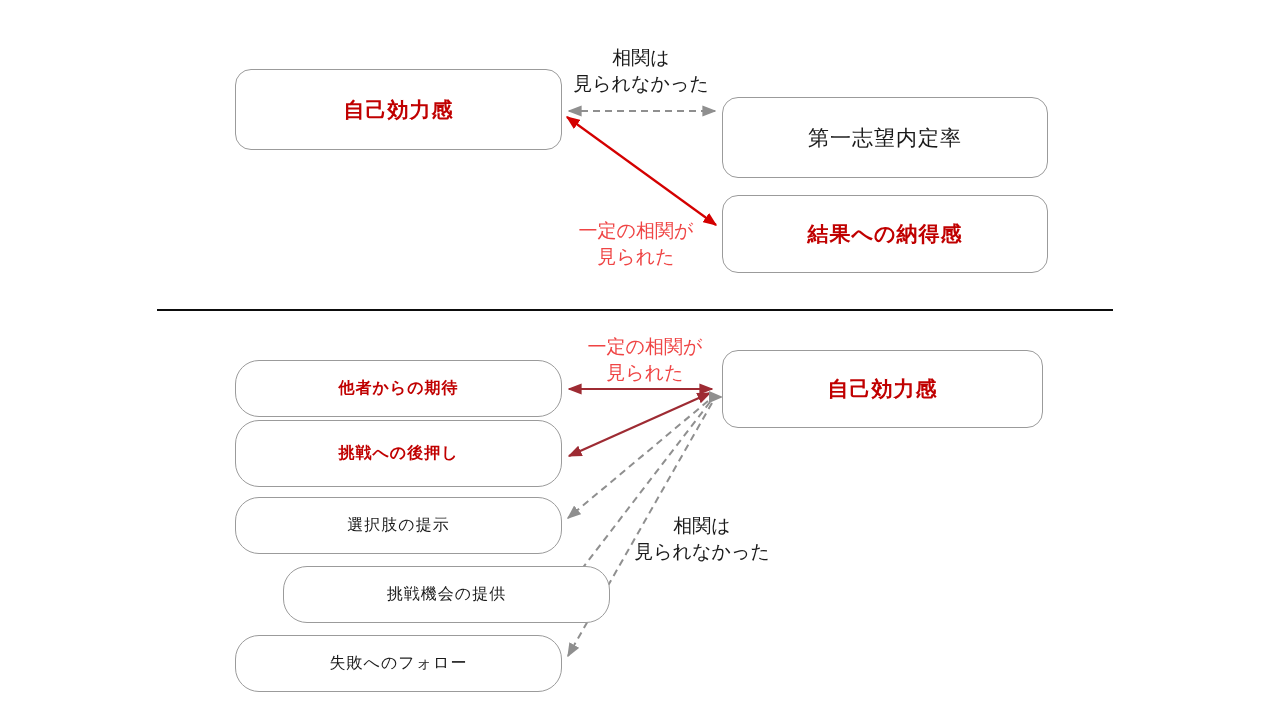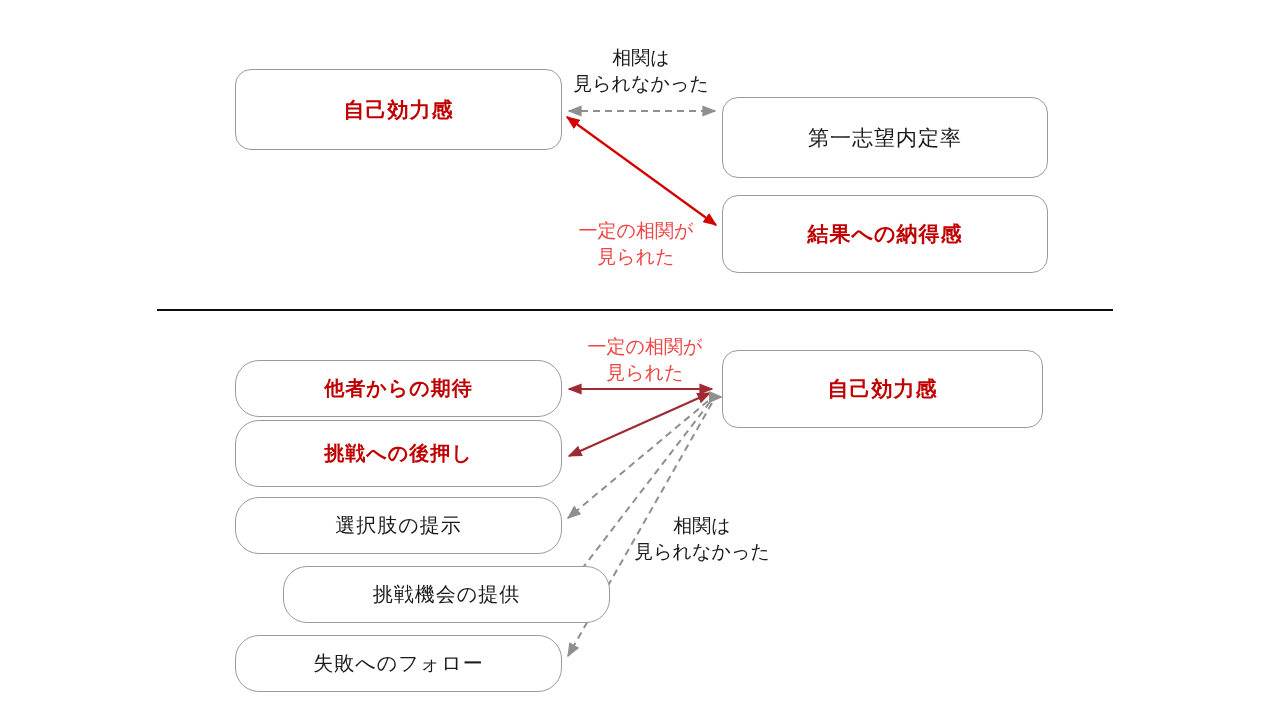--- a/index.html
+++ b/index.html
@@ -6,21 +6,21 @@
   #canvas {
     position:relative; width:1280px; height:720px; background:#ffffff;
     font-family:"Liberation Sans","DejaVu Sans",sans-serif; overflow:hidden;
   }
   .box {
     position:absolute; box-sizing:border-box; background:#ffffff;
     border:1.6px solid #9b9b9b; border-radius:16px;
     display:flex; align-items:center; justify-content:center;
     font-size:21px; color:#1a1a1a; letter-spacing:1px; white-space:nowrap;
   }
-  .box.small { border-radius:24px; font-size:20px; }
+  .box.small { border-radius:24px; font-size:16px; }
   .em { color:#c00000; font-weight:bold; }
   .lbl {
     position:absolute; transform:translateX(-50%); text-align:center;
     font-size:19px; line-height:26px; color:#1a1a1a; white-space:nowrap;
   }
   .lbl.red { color:#ef4444; }
   .divider { position:absolute; background:#0d0d0d; }
   #arrows { position:absolute; left:0; top:0; pointer-events:none; }
 </style>
 </head>

